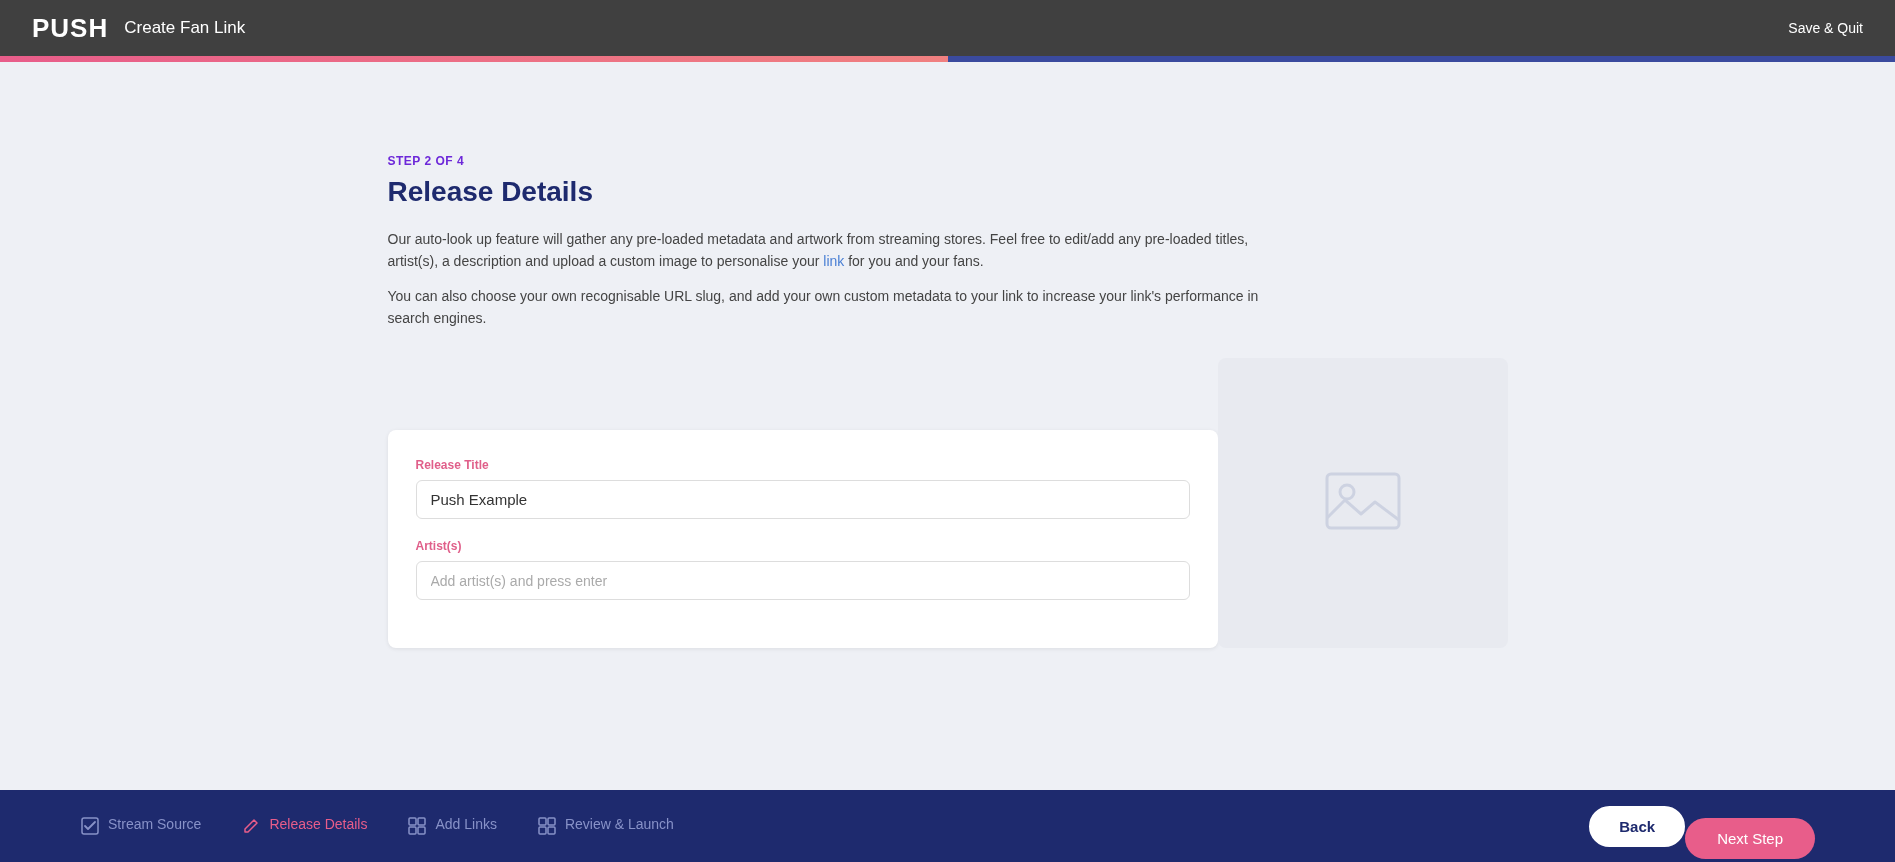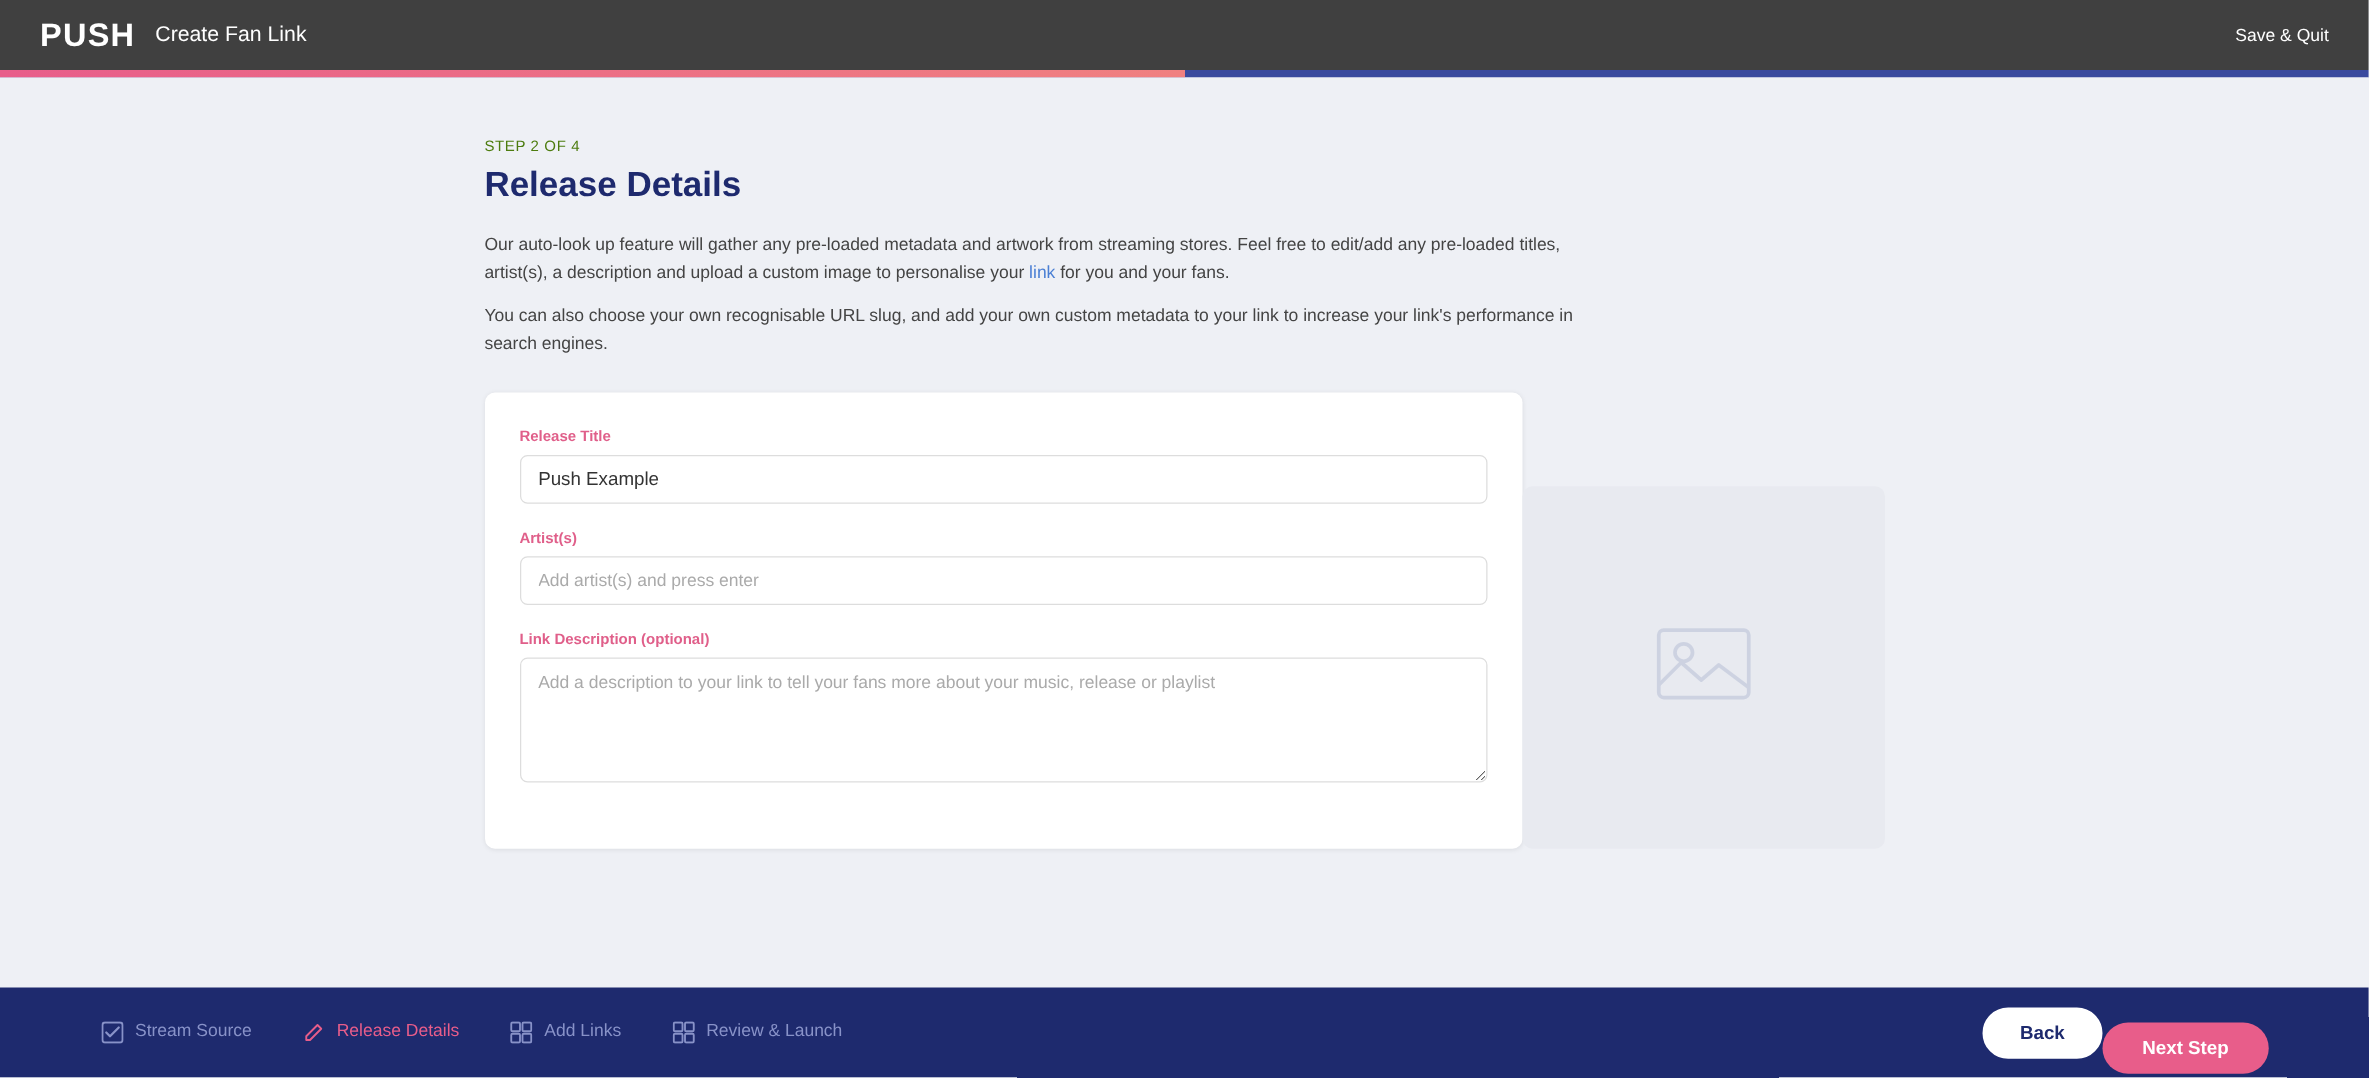--- a/index.html
+++ b/index.html
@@ -53,26 +53,27 @@
       overflow-y: auto;
       padding: 48px 0;
       background: #eef0f5;
     }
     .content-wrapper {
       max-width: 1200px;
       margin: 0 auto;
       padding: 0 40px;
     }
     .step-label {
-      color: #4d7c0f;
+      color: #6d28d9;
       font-size: 12px;
-      font-weight: 400;
+      font-weight: 700;
       letter-spacing: 0.5px;
       margin-bottom: 8px;
       text-transform: uppercase;
+      margin-top: 44px;
     }
     .page-title {
       color: #1e2a6e;
       font-size: 28px;
       font-weight: 700;
       margin-bottom: 20px;
     }
     .description-text {
       color: #444;
       font-size: 14px;
@@ -194,21 +195,21 @@
       font-weight: 600;
       cursor: pointer;
     }
     .btn-next {
       background: #e85d8a;
       color: white;
       border: none;
       border-radius: 25px;
       padding: 12px 32px;
       font-size: 15px;
-      font-weight: 700;
+      font-weight: 400;
       cursor: pointer;
       margin-top: 25px;
     }
   </style>
 </head>
 <body>
 
 <header class="header">
   <div class="header-left">
     <span class="logo-text">PUSH</span>
@@ -236,24 +237,20 @@
         <div class="field-group">
           <label class="field-label">Release Title</label>
           <input type="text" class="field-input" value="Push Example" style="">
         </div>
 
         <div class="field-group">
           <label class="field-label">Artist(s)</label>
           <input type="text" class="field-input" placeholder="Add artist(s) and press enter" style="">
         </div>
 
-        <div class="field-group">
-          <label class="field-label">Link Description (optional)</label>
-          <textarea class="field-textarea" placeholder="Add a description to your link to tell your fans more about your music, release or playlist" style=""></textarea>
-        </div>
 
       </div>
 
       <div class="image-placeholder">
         <div class="image-icon">
           <svg width="80" height="70" viewBox="0 0 80 70" fill="none" xmlns="http://www.w3.org/2000/svg">
             <rect x="4" y="8" width="72" height="54" rx="4" stroke="#9da8c7" stroke-width="3" fill="none"></rect>
             <circle cx="24" cy="26" r="7" stroke="#9da8c7" stroke-width="3" fill="none"></circle>
             <polyline points="4,52 22,34 38,48 52,36 76,54" stroke="#9da8c7" stroke-width="3" fill="none" stroke-linejoin="round"></polyline>
           </svg>

